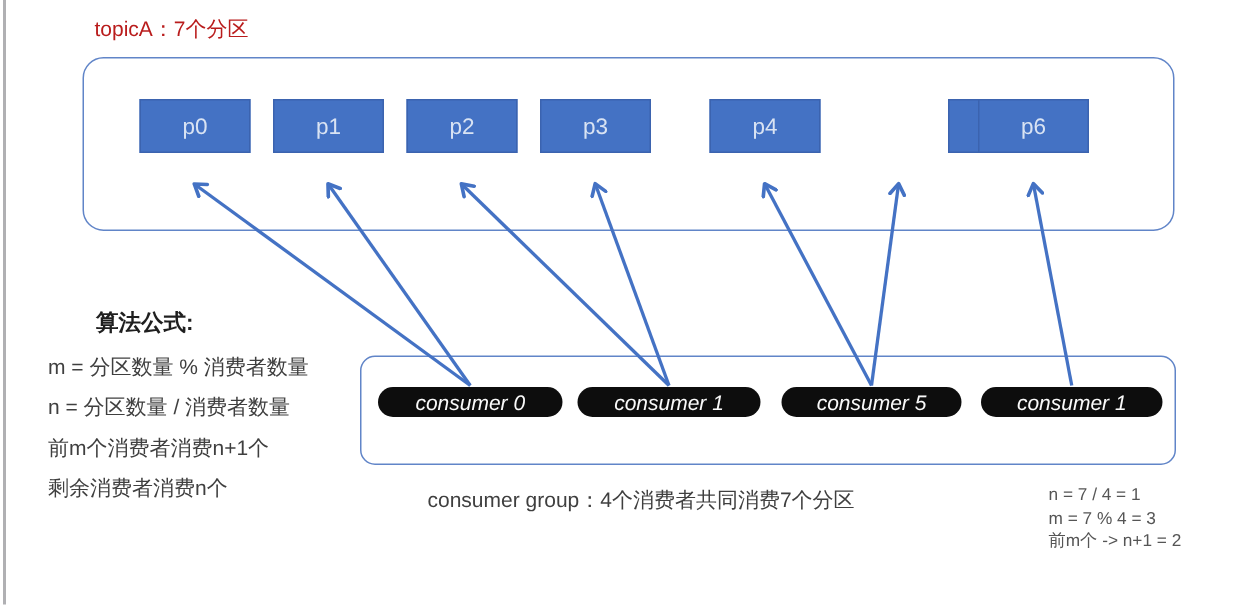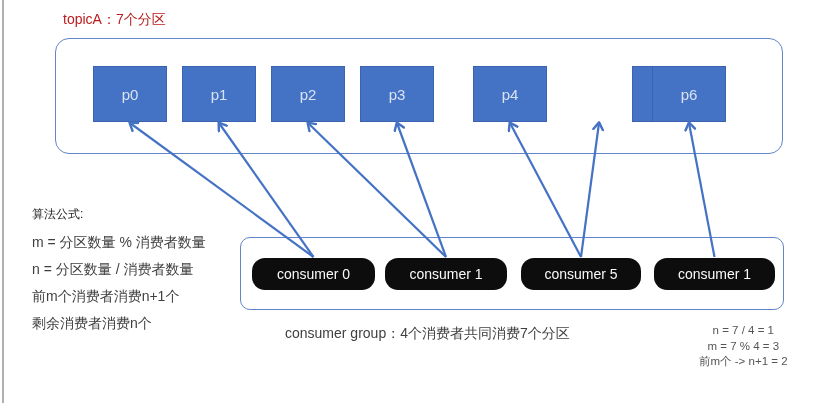--- a/index.html
+++ b/index.html
@@ -7,40 +7,40 @@
     position:relative;width:833px;height:409px;background:#ffffff;overflow:hidden;
     font-family:"Liberation Sans","DejaVu Sans",sans-serif;
   }
   .divider{position:absolute;left:2px;top:0;width:2px;height:403px;background:#b0b0b3;}
   .title{position:absolute;left:63px;top:11px;font-size:14px;color:#b91c1c;white-space:nowrap;}
   .topic-container{
     position:absolute;left:55px;top:38px;width:726px;height:114px;
     border:1.4px solid #6185c8;border-radius:14px;background:#fff;
   }
   .partition{
-    position:absolute;top:66px;width:74px;height:56px;
+    position:absolute;top:66px;width:74px;height:36px;
     background:#4472c4;border:1.5px solid #3b63af;box-sizing:border-box;
     display:flex;align-items:center;justify-content:center;
   }
   .partition span{color:#d9e3f3;font-size:15px;}
   .consumer-container{
     position:absolute;left:240px;top:237px;width:542px;height:71px;
     border:1.4px solid #6185c8;border-radius:10px;background:#fff;
   }
   .consumer{
-    position:absolute;top:258px;height:32px;border-radius:13px;background:#0d0d0d;
-    display:flex;align-items:center;justify-content:center;
+    position:absolute;top:258px;height:20px;border-radius:13px;background:#0d0d0d;
+    display:flex;align-items:center;justify-content:center;font-style:italic;
   }
   .consumer span{color:#fafafa;font-size:14px;white-space:nowrap;}
   .formula{position:absolute;left:32px;top:206px;width:230px;}
-  .formula-heading{font-size:12px;font-weight:normal;color:#1f1f1f;margin-bottom:6px;}
+  .formula-heading{font-size:15px;font-weight:bold;color:#1f1f1f;margin-bottom:6px;margin-left:32px;}
   .formula-line{font-size:14px;color:#3f3f3f;line-height:27px;white-space:nowrap;}
   .caption{position:absolute;left:285px;top:325px;font-size:14px;color:#3f3f3f;white-space:nowrap;}
   .calc{position:absolute;left:699px;top:323px;}
-  .calc-line{font-size:11.5px;color:#555555;line-height:15.5px;white-space:nowrap;text-align:center;}
+  .calc-line{font-size:11.5px;color:#555555;line-height:15.5px;white-space:nowrap;}
   #arrow-layer{position:absolute;left:0;top:0;width:833px;height:409px;pointer-events:none;}
 </style>
 </head>
 <body>
 
 <div id="screen">
   <div class="divider"></div>
 
   <div class="title">topicA：7个分区</div>
 

